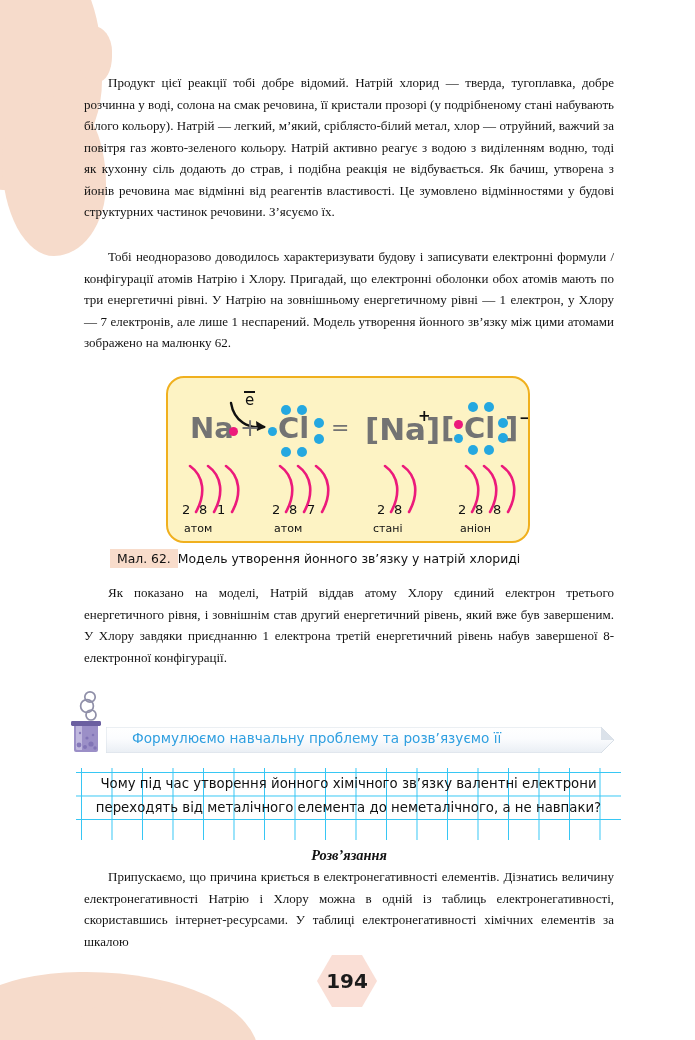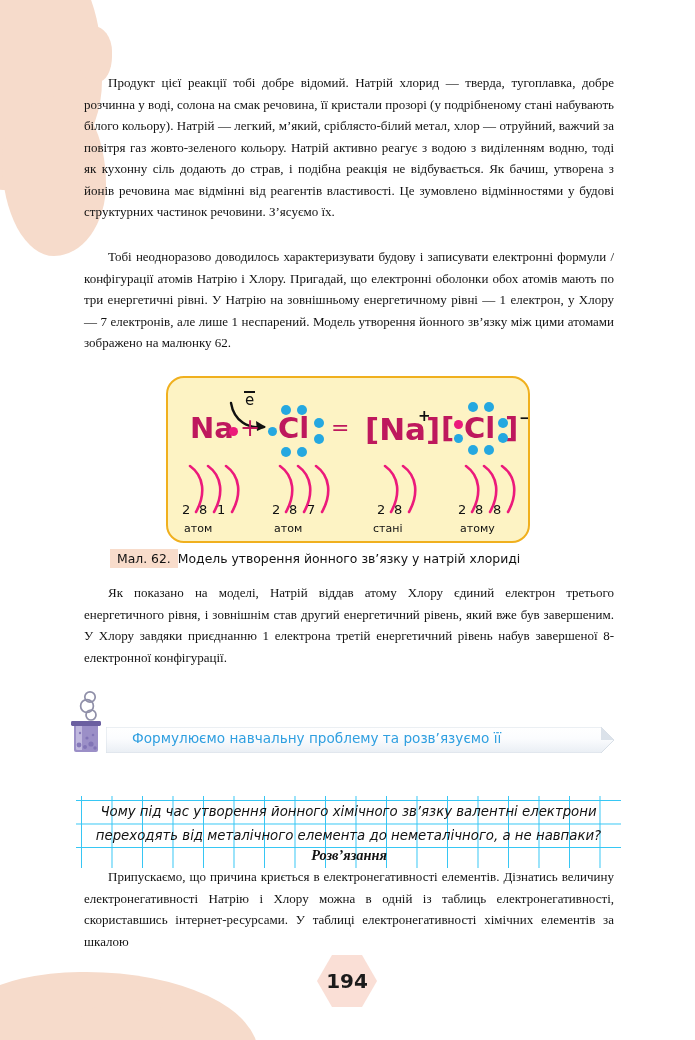--- a/index.html
+++ b/index.html
@@ -70,21 +70,21 @@
     border-radius: 18px;
     overflow: hidden;
   }
   #eq-row {
     position: absolute; left: 0; top: 7px; width: 364px; height: 72px;
   }
   .eqtxt {
     position: absolute;
     font-family: "DejaVu Sans", sans-serif;
     font-weight: 600;
-    color: #be185d;
+    color: #737373;
     white-space: nowrap;
   }
   #na-label   { left: 22px;  top: 26px; font-size: 29px; }
   #plus-sign  { left: 72px;  top: 29px; font-size: 24px; font-weight: 500;}
   #cl-label   { left: 110px; top: 26px; font-size: 29px; }
   #equals-sign{ left: 163px; top: 30px; font-size: 22px; font-weight: 500;}
   #na-bracket { left: 197px; top: 26px; font-size: 31px; }
   #cl-bracket-open  { left: 273px; top: 26px; font-size: 29px; }
   #cl-label-2 { left: 296px; top: 26px; font-size: 29px; }
   #cl-bracket-close { left: 337px; top: 26px; font-size: 29px; }
@@ -178,22 +178,22 @@
   }
   #banner-text {
     position: absolute; left: 26px; top: 3px;
     font-family: "DejaVu Sans", sans-serif;
     font-size: 13.6px; color: #2f9fe0;
     white-space: nowrap;
   }
 
   
   #question-block {
-    position: absolute; left: -8px; top: 796px;
-    width: 545px; height: 72px; font-style: italic;
+    position: absolute; left: -8px; top: 768px;
+    width: 545px; height: 72px;
   }
   #question-grid {
     position: absolute; inset: 0;
     background-image:
       linear-gradient(to right, #35c6f4 1.4px, transparent 1.4px),
       linear-gradient(to bottom, #35c6f4 1.4px, transparent 1.4px);
     background-size: 30.5px 23.5px;
     background-position: 5px 4px;
   }
   #question-text {
@@ -328,21 +328,21 @@
 
     <div class="shell-group" id="shell-an">
       <svg width="80" height="56" viewBox="0 0 80 56">
         <path d="M8,4 C22,14 24,32 14,50" fill="none" stroke="#ec1a7b" stroke-width="2.6" stroke-linecap="round"></path>
         <path d="M26,4 C40,14 42,32 32,50" fill="none" stroke="#ec1a7b" stroke-width="2.6" stroke-linecap="round"></path>
         <path d="M44,4 C58,14 60,32 50,50" fill="none" stroke="#ec1a7b" stroke-width="2.6" stroke-linecap="round"></path>
         <text x="0" y="52" font-family="DejaVu Sans, sans-serif" font-size="13" fill="#111">2</text>
         <text x="17" y="52" font-family="DejaVu Sans, sans-serif" font-size="13" fill="#111">8</text>
         <text x="35" y="52" font-family="DejaVu Sans, sans-serif" font-size="13" fill="#111">8</text>
       </svg>
-      <div class="shell-caption">атому</div>
+      <div class="shell-caption">аніон</div>
     </div>
   </div>
 
   <div id="caption-62">
     <span id="caption-tag">Мал. 62.</span><span id="caption-text">Модель утворення йонного зв’язку у натрій хлориді</span>
   </div>
 
   <p class="body" id="para-3">Як показано на моделі, Натрій віддав атому Хлору єдиний електрон третього енергетичного рівня, і зовнішнім став другий енергетичний рівень, який вже був завершеним. У Хлору завдяки приєднанню 1 електрона третій енергетичний рівень набув завершеної 8-електронної конфігурації.</p>
 
   <svg id="beaker-icon" width="48" height="64" viewBox="0 0 48 64">

